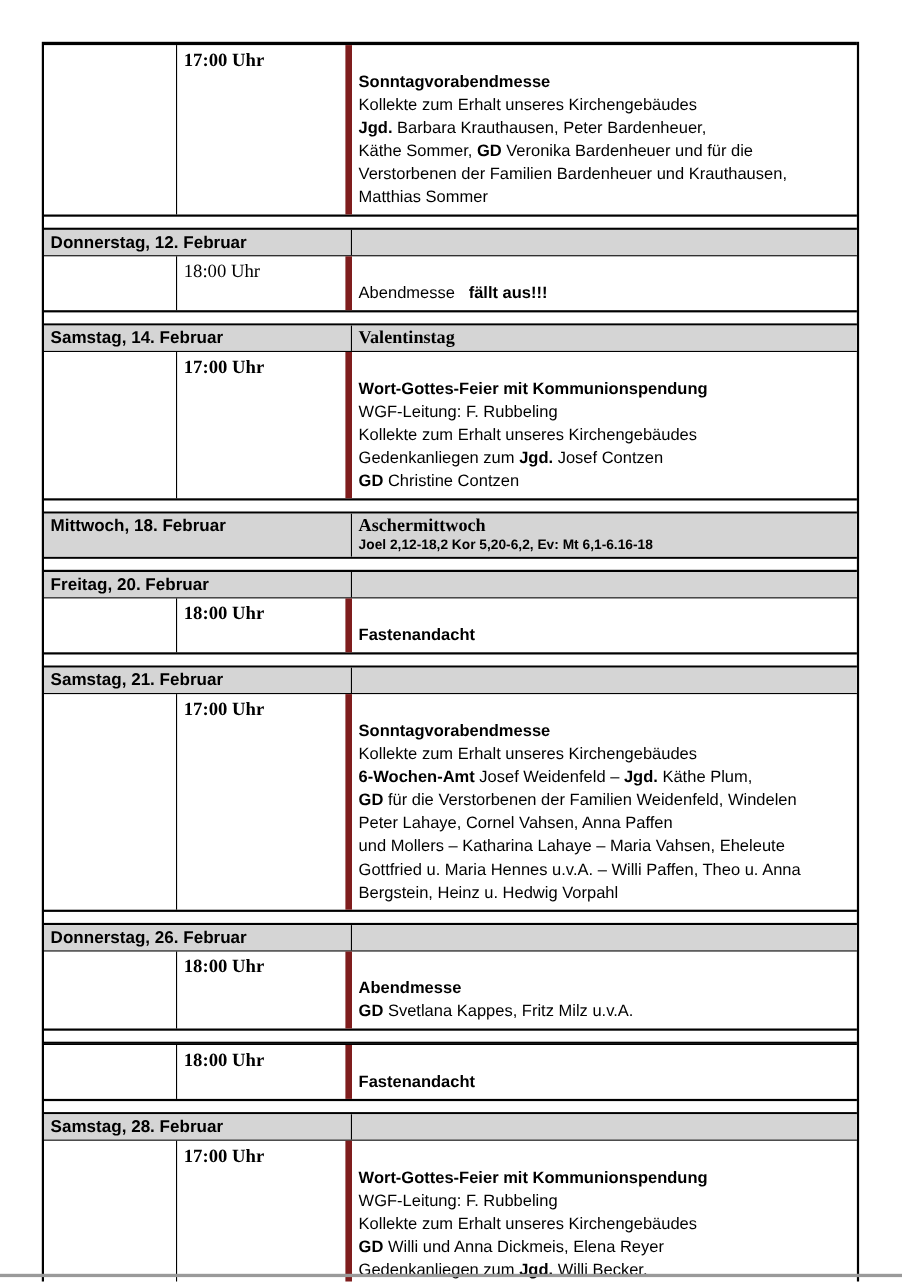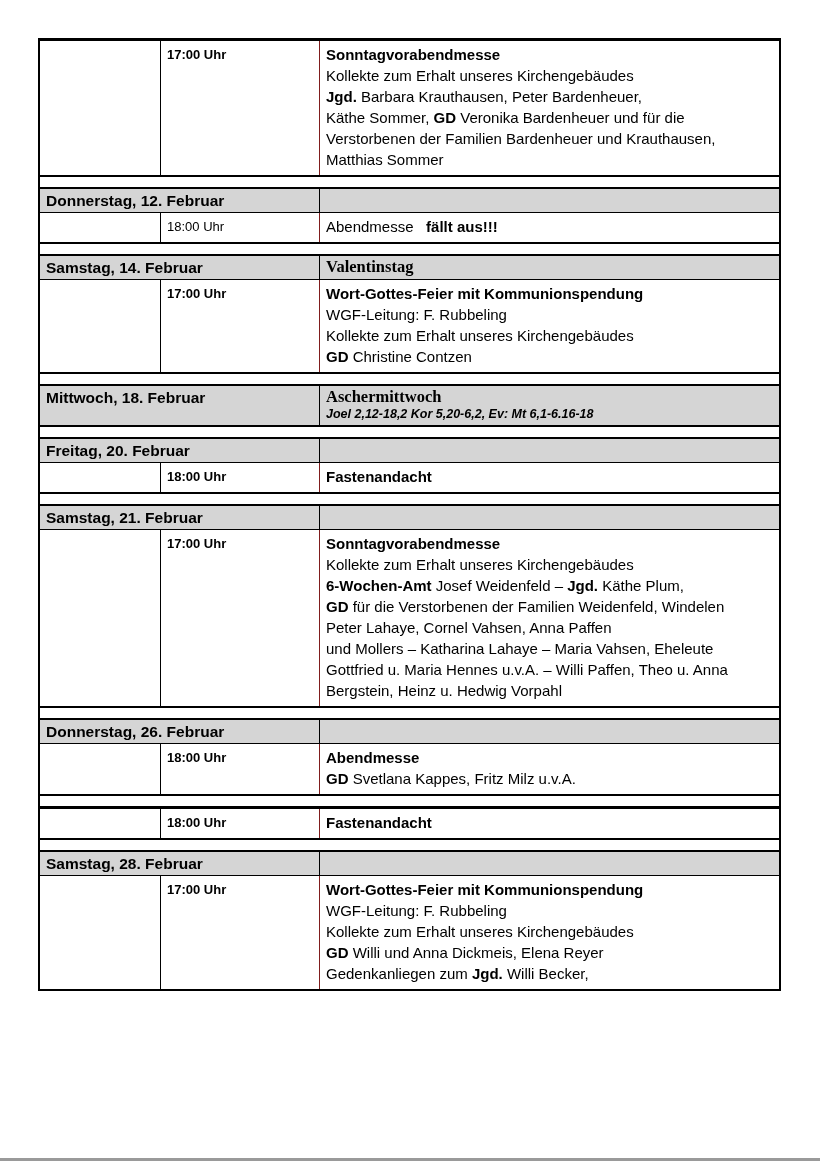--- a/index.html
+++ b/index.html
@@ -43,47 +43,48 @@
     padding: 1px 6px;
     min-height: 23px;
   }
   .day-title {
     font-family: "Liberation Serif", serif;
     font-weight: bold;
     font-size: 16.5px;
     line-height: 20px;
   }
   .scripture {
-    font-style: italic;
     font-weight: bold;
     font-size: 12.5px;
     line-height: 15px;
     padding-bottom: 2px;
   }
 
   .row {
     display: flex;
     border-top: 1px solid #000;
   }
   .c1 {
     flex: 0 0 121px;
     border-right: 1px solid #000;
   }
   .c2 {
     flex: 0 0 159px;
-    border-right: 1px solid #7f1d1d;
+    border-right: 6px solid #7f1d1d;
     padding: 3px 6px 5px;
-    font-size: 13px;
+    font-size: 17px;
     line-height: 21px;
+    font-family: Liberation Serif, serif;
   }
   .c3 {
     flex: 1;
     padding: 3px 6px 5px;
     font-size: 15px;
     line-height: 21px;
+    margin-top: 20px;
   }
   .b { font-weight: bold; }
 
   .spacer { height: 10px; }
 
   .page-edge {
     position: absolute;
     left: 0; top: 1158px;
     width: 820px; height: 3px;
     background: #9a9a9a;
@@ -129,20 +130,21 @@
           <div class="day-title">Valentinstag</div>
         </div>
       </div>
       <div class="row">
         <div class="c1"></div>
         <div class="c2 b">17:00 Uhr</div>
         <div class="c3">
           <div class="line"><span class="b">Wort-Gottes-Feier mit Kommunionspendung</span></div>
           <div class="line"><span>WGF-Leitung: F. Rubbeling</span></div>
           <div class="line"><span>Kollekte zum Erhalt unseres Kirchengebäudes</span></div>
+          <div class="line"><span>Gedenkanliegen zum </span><span class="b">Jgd.</span><span> Josef Contzen</span></div>
           <div class="line"><span class="b">GD</span><span> Christine Contzen</span></div>
         </div>
       </div>
     </div>
     <div class="spacer"></div>
     <div class="day">
       <div class="hdr">
         <div class="hdr-left">Mittwoch, 18. Februar</div>
         <div class="hdr-right">
           <div class="day-title">Aschermittwoch</div>

